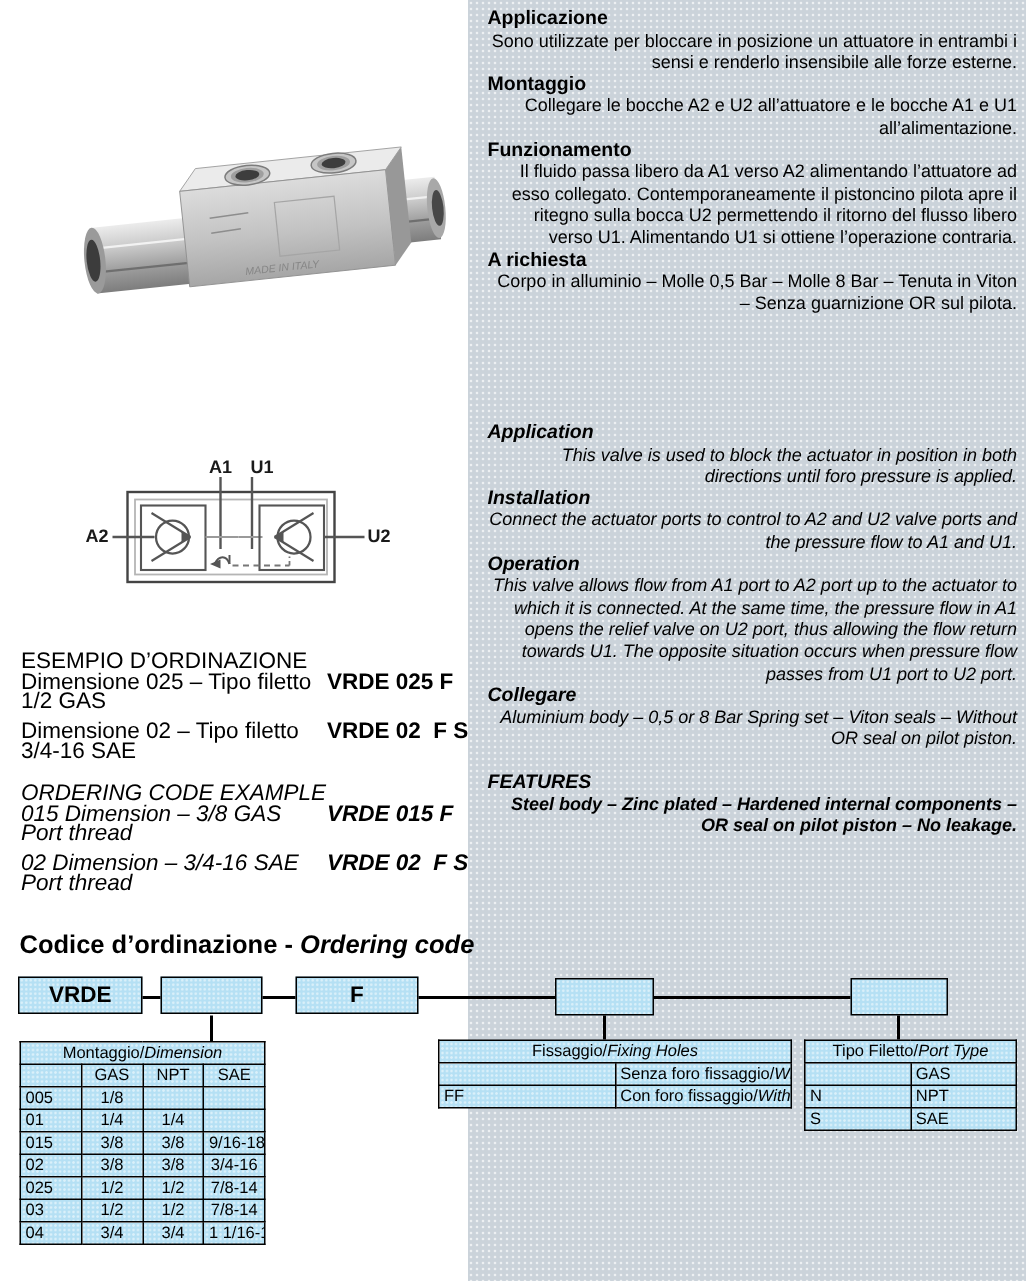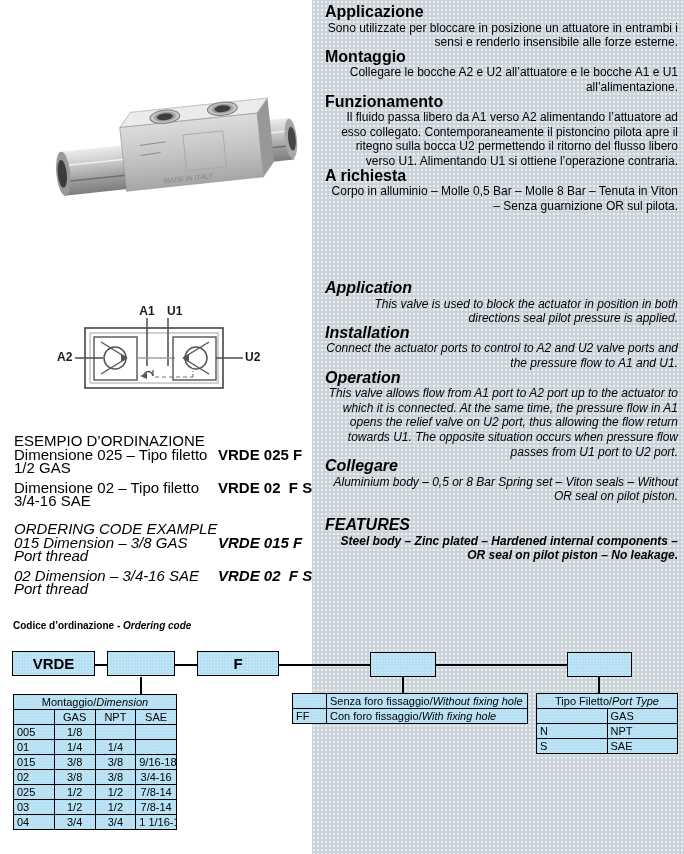--- a/index.html
+++ b/index.html
@@ -9,39 +9,39 @@
   
   .panel{position:absolute;left:312px;top:0;width:372px;height:854px;
          background-color:#cbd3da;
          background-image:radial-gradient(rgba(255,255,255,.65) .8px,rgba(0,0,0,0) 1.1px);
          background-size:4px 4px;}
 
   
   .txtcol{position:absolute;left:325px;width:353px;font-size:12px;line-height:14.6px;}
   .it-block{top:5px;}
   .en-block{top:281px;font-style:italic;}
-  h4.sec{margin:0;font-size:16px;display:inline;}
+  h4.sec{margin:0;font-size:13px;display:inline;}
   p.sec{margin:0;text-align:right;}
   .boldp{font-weight:bold;}
   .gap{height:14px;}
 
   
   .photo{position:absolute;left:48px;top:84px;}
   .schematic{position:absolute;left:55px;top:296px;}
 
   
   .ordex{position:absolute;left:14px;top:434px;width:312px;font-size:15px;line-height:13px;}
   .ordex .hdr-line{margin-bottom:1px;}
   .ordex .row{display:flex;margin-bottom:7px;}
   .ordex .desc{width:204px;}
   .ordex .code{font-weight:bold;white-space:pre;}
   .ital{font-style:italic;}
 
   
-  .oc-title{position:absolute;left:13px;top:620px;font-size:10px;font-weight:bold;}
+  .oc-title{position:absolute;left:13px;top:620px;font-size:17px;font-weight:bold;}
   .codebox{position:absolute;height:23px;background-color:#b5e0f4;border:1.5px solid #000;
            display:flex;align-items:center;justify-content:center;
            font-weight:bold;font-size:15px;
            background-image:radial-gradient(rgba(255,255,255,.5) .7px,rgba(0,0,0,0) 1px);
            background-size:3px 3px;}
   .hline{position:absolute;height:2px;background:#000;}
   .vline{position:absolute;width:2px;background:#000;}
 
   
   table.oc{position:absolute;border-collapse:collapse;font-size:11px;table-layout:fixed;}
@@ -182,21 +182,21 @@
     <div>
       <h4 class="sec">A richiesta</h4>
       <p class="sec">Corpo in alluminio – Molle 0,5 Bar – Molle 8 Bar – Tenuta in Viton – Senza guarnizione OR sul pilota.</p>
     </div>
     <div class="gap"></div>
   </div>
 
   <div class="txtcol en-block">
     <div>
       <h4 class="sec">Application</h4>
-      <p class="sec">This valve is used to block the actuator in position in both directions seal pilot pressure is applied.</p>
+      <p class="sec">This valve is used to block the actuator in position in both directions until foro pressure is applied.</p>
     </div>
     <div>
       <h4 class="sec">Installation</h4>
       <p class="sec">Connect the actuator ports to control to A2 and U2 valve ports and the pressure flow to A1 and U1.</p>
     </div>
     <div>
       <h4 class="sec">Operation</h4>
       <p class="sec">This valve allows flow from A1 port to A2 port up to the actuator to which it is connected. At the same time, the pressure flow in A1 opens the relief valve on U2 port, thus allowing the flow return towards U1. The opposite situation occurs when pressure flow passes from U1 port to U2 port.</p>
     </div>
     <div>
@@ -306,20 +306,23 @@
       <td class="codecell">04</td>
       <td class="valcell">3/4</td>
       <td class="valcell">3/4</td>
       <td class="valcell">1 1/16-12</td>
     </tr>
   </tbody>
     </table>
 
   <table class="oc" style="left:292px;top:693px;width:236px;">
     <tbody>
+        <tr>
+      <th colspan="2"><span>Fissaggio/</span><span class="ital">Fixing Holes</span></th>
+    </tr>
     <tr>
       <td class="codecell" style="width:27px;"></td>
       <td class="txtcell"><span>Senza foro fissaggio/</span><span class="ital">Without fixing hole</span></td>
     </tr>
     <tr>
       <td class="codecell">FF</td>
       <td class="txtcell"><span>Con foro fissaggio/</span><span class="ital">With fixing hole</span></td>
     </tr>
   </tbody>
     </table>

